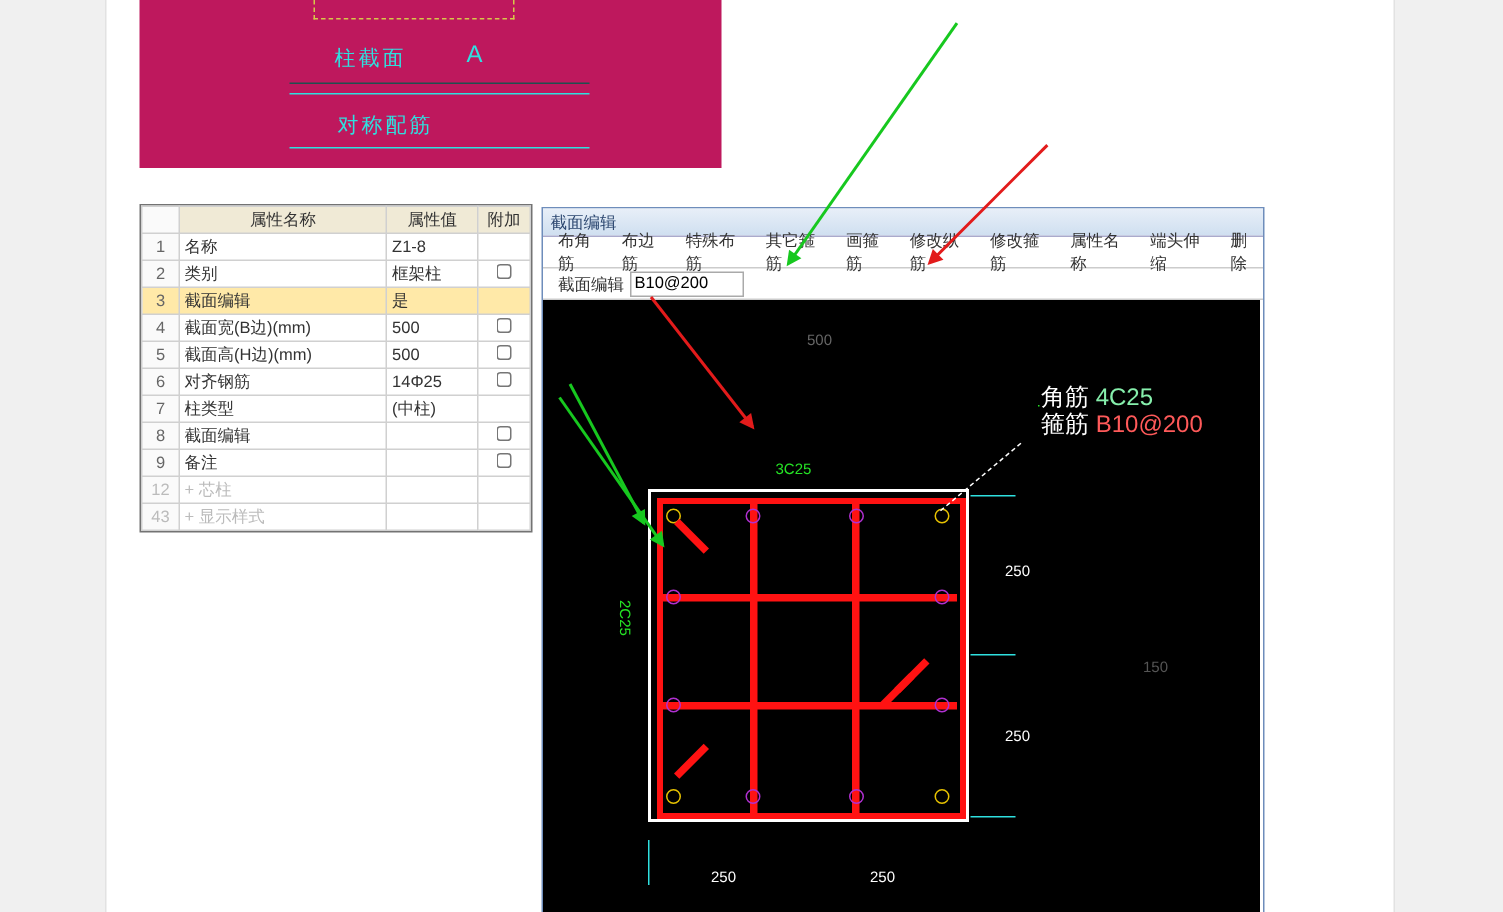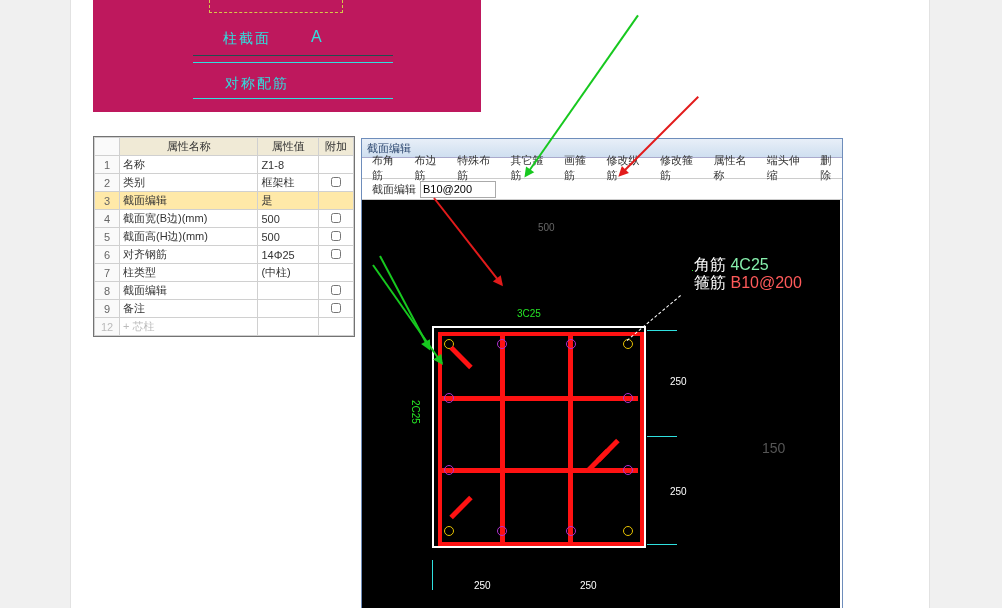--- a/index.html
+++ b/index.html
@@ -133,20 +133,26 @@
               <td>备注</td>
               <td></td>
               <td class="extra"><input type="checkbox" style=""></td>
             </tr>
         <tr class="grey">
               <td class="rownum">12</td>
               <td>+ 芯柱</td>
               <td></td>
               <td class="extra"></td>
             </tr>
+        <tr class="grey">
+              <td class="rownum">43</td>
+              <td>+ 显示样式</td>
+              <td></td>
+              <td class="extra"></td>
+            </tr>
       </tbody>
         </table>
     </div>
 
     <div class="editor">
       <div class="titlebar">
         <span>截面编辑</span>
       </div>
       <div class="toolbar">
         <span>布角筋</span>
@@ -208,21 +214,21 @@
 
         <span class="note" style="left:332px;top:55px">
           <span>角筋</span> <span class="g">4C25</span>
         </span>
         <span class="note" style="left:332px;top:73px">
           <span>箍筋</span> <span style="color:#ff5a5a">B10@200</span>
         </span>
 
         <div class="stick" style="left:330px;top:70px;width:1px"></div>
         <div style="position:absolute;left:265px;top:140px;width:70px;border-top:1px dashed #fff;transform:rotate(-40deg);transform-origin:left"></div>
-        <span class="dim" style="left:400px;top:240px;font-size:14px;color:#555">150</span>
+        <span class="dim" style="left:400px;top:240px;font-size:10px;color:#555">150</span>
       </div>
     </div>
 
     <div class="arrow red" style="left:553px;top:170px;width:105px;transform:rotate(-45deg)">
         <div class="head" style="left:-8px;right:auto;border-left:none;border-right:10px solid currentColor"></div>
       </div>
     <div class="arrow red" style="left:363px;top:197px;width:110px;transform:rotate(52deg)">
         <div class="head"></div>
       </div>
     <div class="arrow green" style="left:458px;top:170px;width:190px;transform:rotate(-55deg)">

